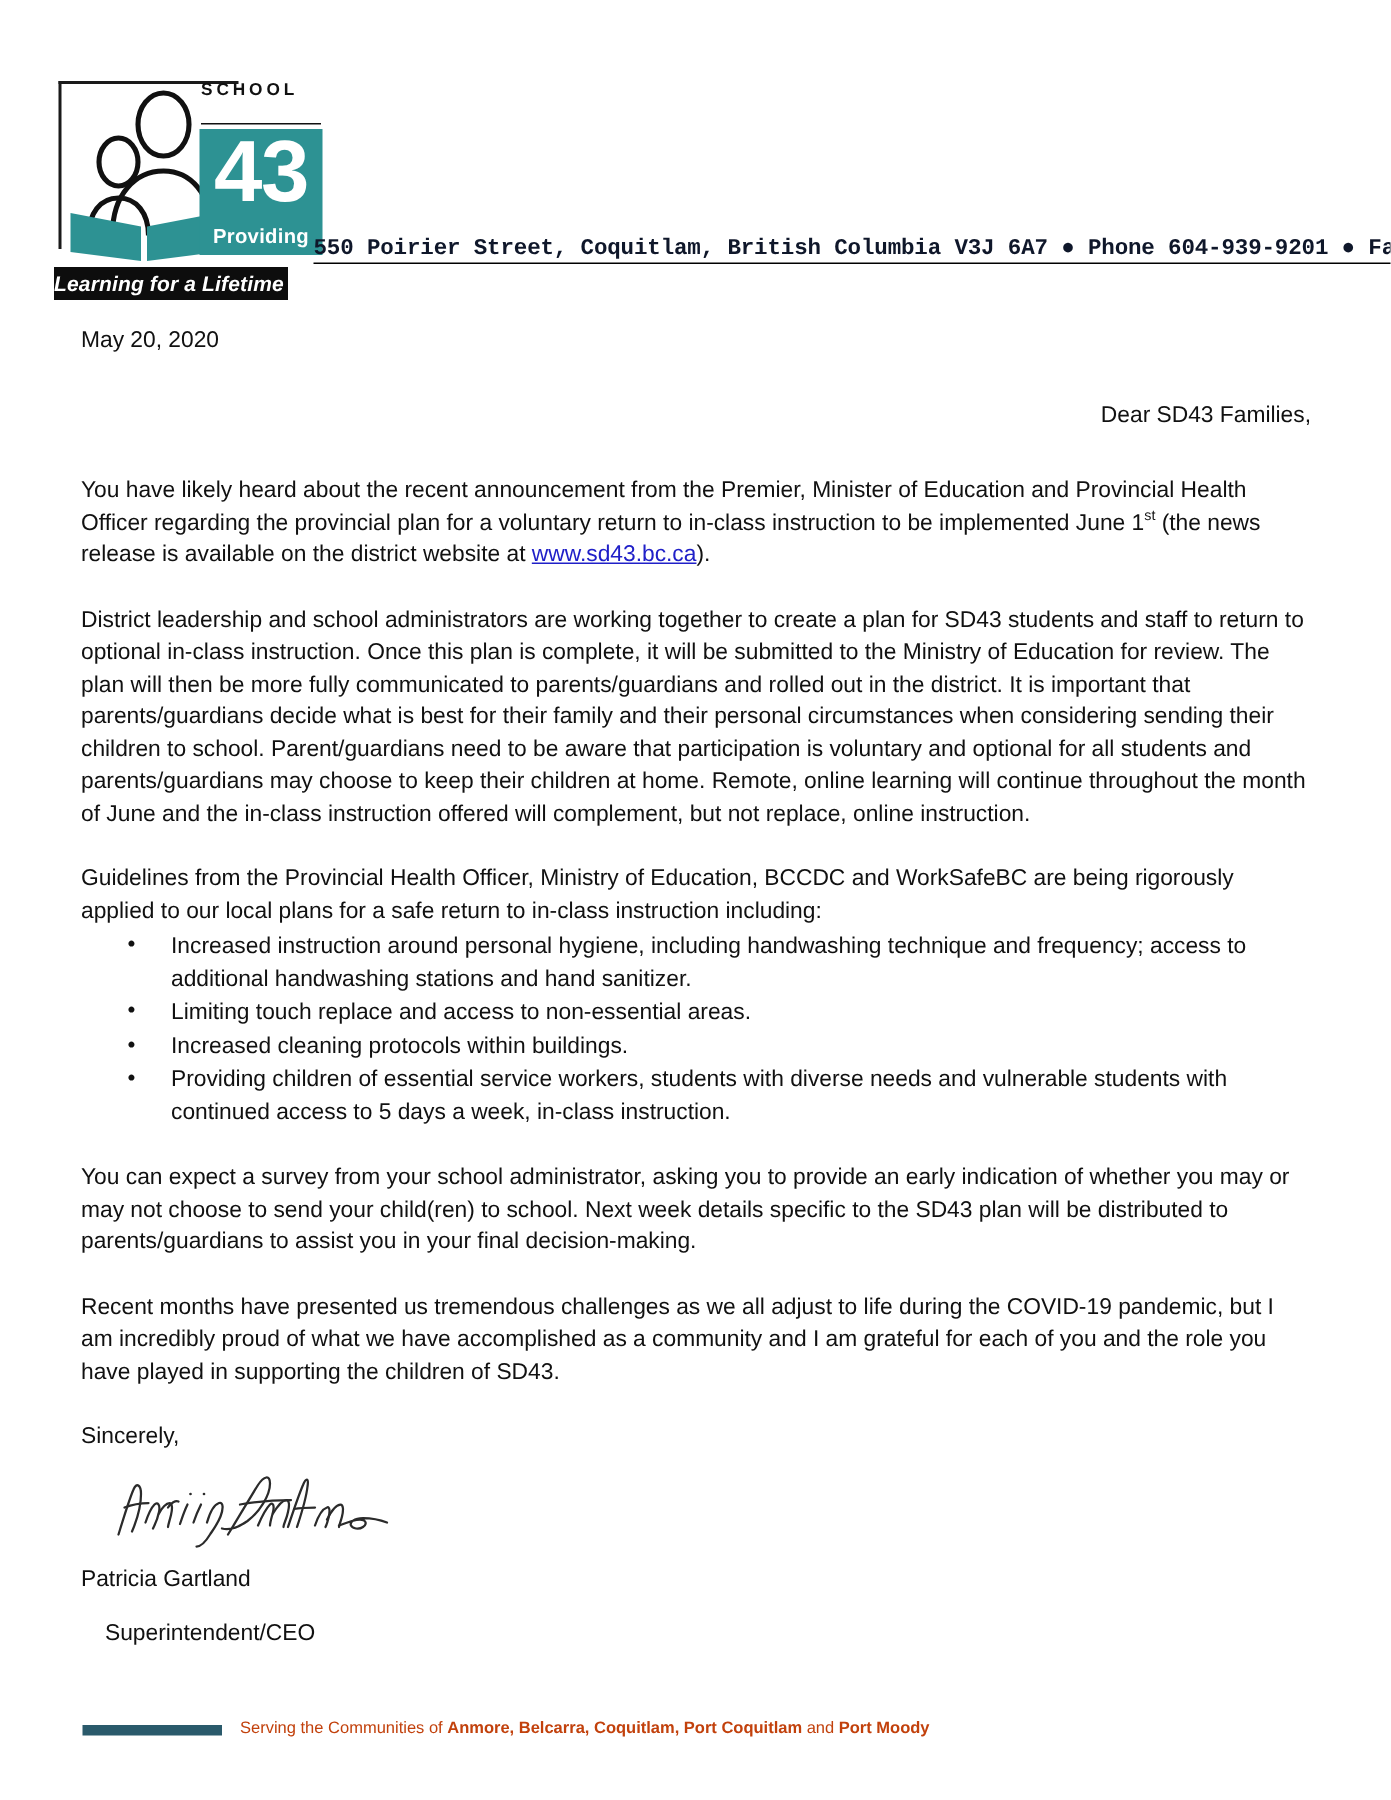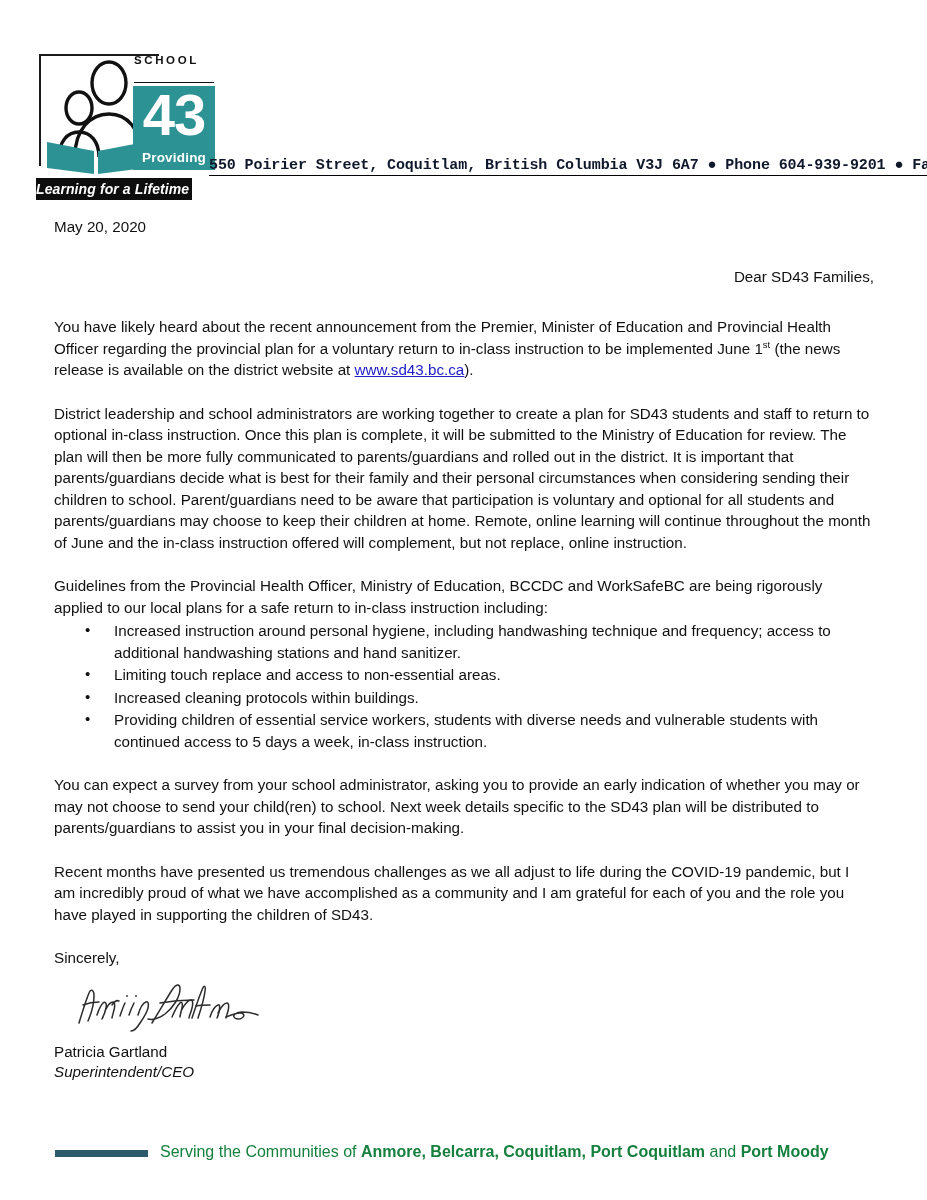--- a/index.html
+++ b/index.html
@@ -195,21 +195,21 @@
 
   .closing { margin: 0 0 6px 0; }
 
   .signature {
     margin: 4px 0 4px 18px;
     width: 200px;
     height: 54px;
   }
 
   .sig-name { margin: 0; line-height: 20px; }
-  .sig-title { margin: 0; line-height: 20px; font-style: italic; }
+  .sig-title { margin: 16px; line-height: 20px; }
 
   
   .footer {
     position: absolute;
     left: 0;
     bottom: 34px;
     width: 927px;
     height: 26px;
   }
   .footer-rule {
@@ -217,23 +217,23 @@
     left: 55px;
     top: 10px;
     width: 93px;
     height: 7px;
     background: #2a5a6b;
   }
   .footer-text {
     position: absolute;
     left: 160px;
     top: 0px;
-    font-size: 16px;
+    font-size: 11px;
     line-height: 24px;
-    color: #15803d;
+    color: #c2410c;
     white-space: nowrap;
   }
   .footer-text b { font-weight: bold; }
 </style>
 </head>
 <body>
 
 <div class="page">
 
   <div class="header">

